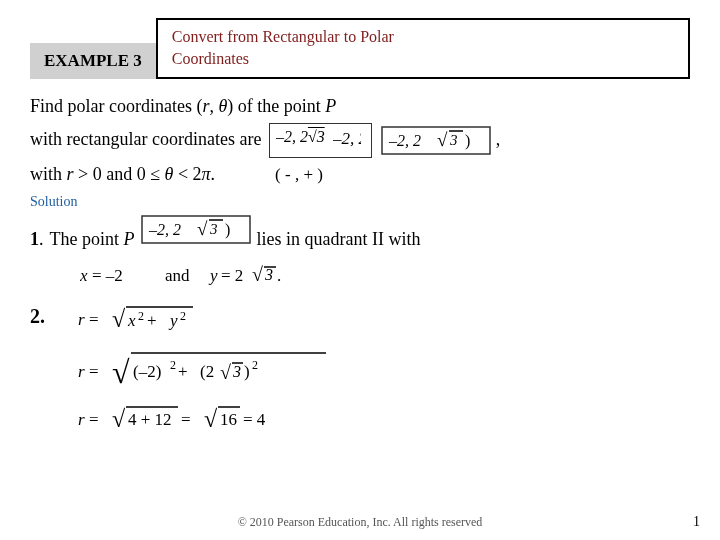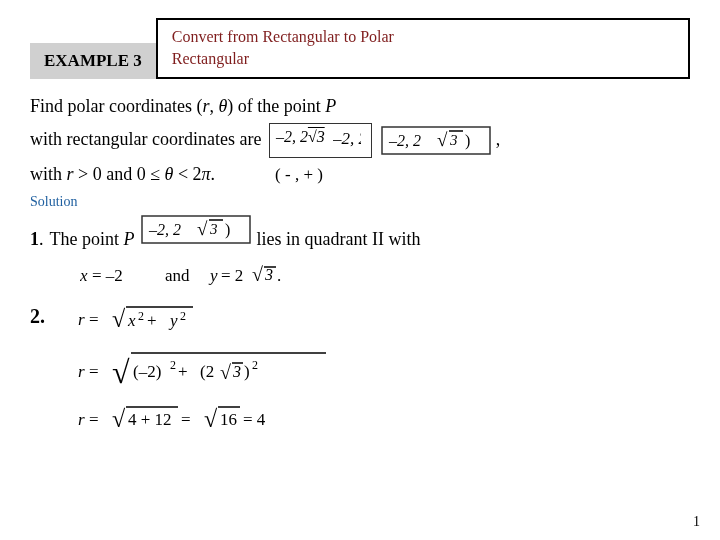--- a/index.html
+++ b/index.html
@@ -138,21 +138,21 @@
   </style>
 </head>
 <body>
 
 <div class="page">
 
   <div class="header-row">
     <div class="example-box">EXAMPLE 3</div>
     <div class="title-box">
       <span>Convert from Rectangular to Polar</span><br>
-      <span>Rectangular</span>
+      <span>Coordinates</span>
     </div>
   </div>
 
   <div class="main-content">
 
     <div class="find-paragraph">
       <span>Find polar coordinates (<span class="italic">r</span>, <span class="italic">θ</span>) of the point <span class="italic">P</span></span>
     </div>
     <div class="find-paragraph">
       <span>with rectangular coordinates are</span>
@@ -266,15 +266,16 @@
           <line x1="140" y1="8" x2="162" y2="8" stroke="#000" stroke-width="1.5"></line>
           <text x="142" y="26" font-size="17" font-family="Times New Roman, serif">16</text>
           <text x="165" y="26" font-size="17" font-family="Times New Roman, serif"> = 4</text>
         </svg>
 
       </div>
     </div>
 
   </div>
 
+  <div class="footer">© 2010 Pearson Education, Inc.  All rights reserved</div>
   <div class="page-num">1</div>
 
 </div>
 
 </body></html>

